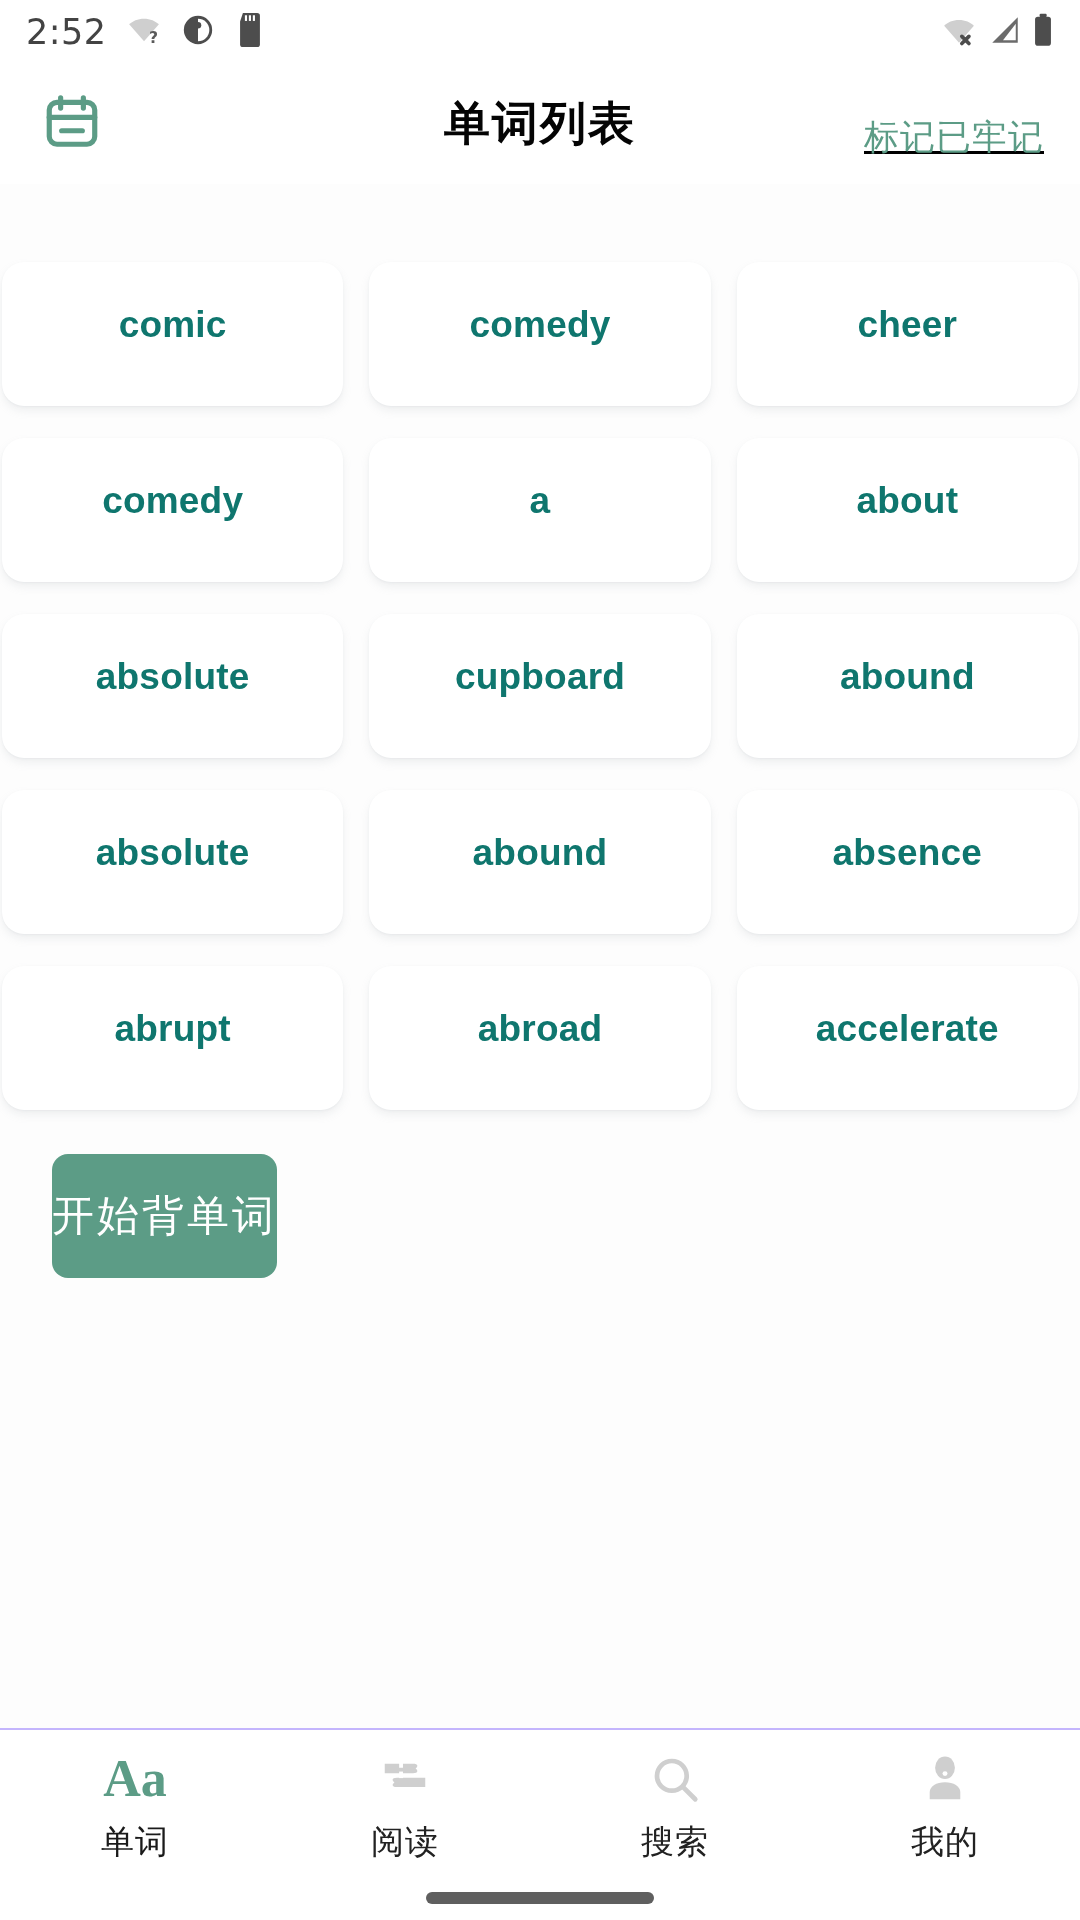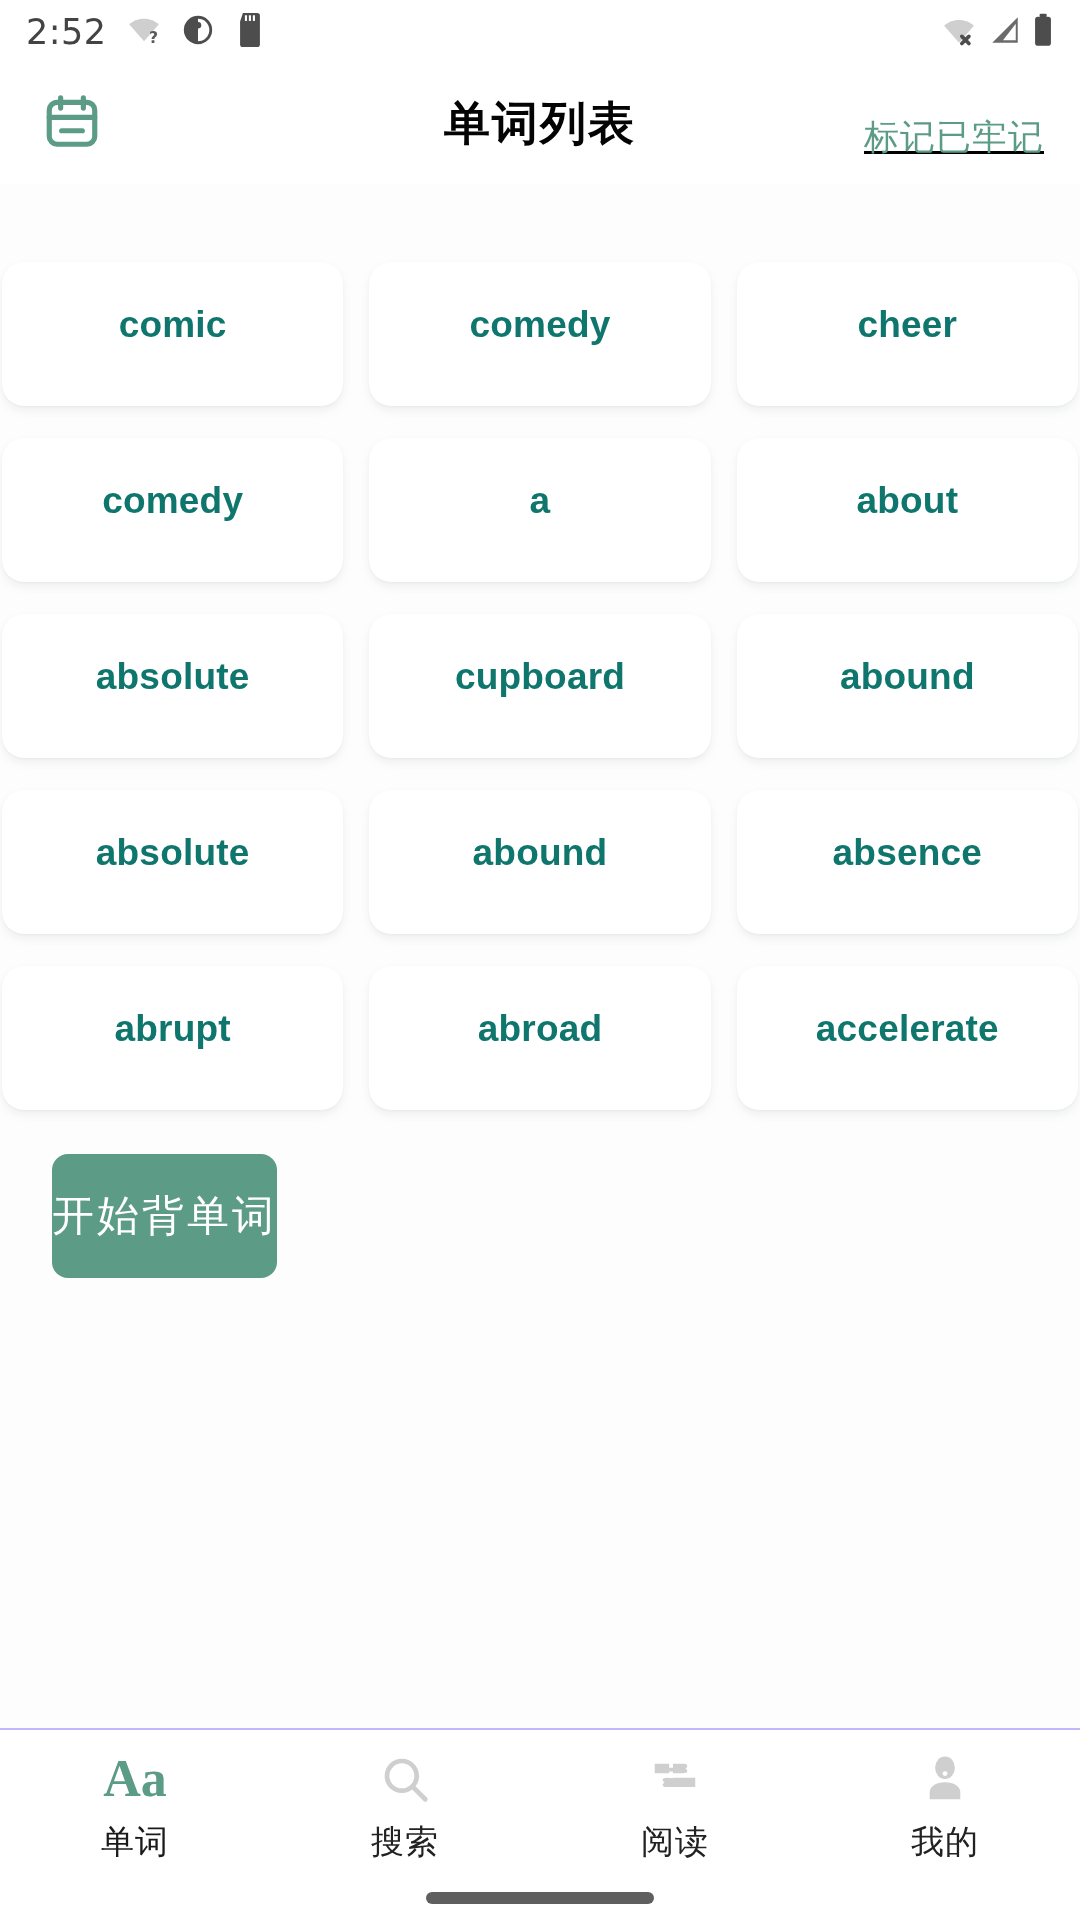--- a/index.html
+++ b/index.html
@@ -327,37 +327,37 @@
 
   <div class="bottom-nav" id="bottom-nav">
       <div class="nav-item active">
         <div class="nav-icon">
           <span class="nav-aa">Aa</span>
         </div>
         <span class="nav-label">单词</span>
       </div>
       <div class="nav-item">
         <div class="nav-icon">
-          <svg width="54" height="54" viewBox="0 0 24 24" fill="none" stroke="#cfcfcf" stroke-width="2.1" stroke-linecap="round">
-            <circle cx="10.6" cy="10.6" r="6.6"></circle>
-            <path d="M15.6 15.6L21 21"></path>
-          </svg>
-        </div>
-        <span class="nav-label">搜索</span>
-      </div>
-      <div class="nav-item">
-        <div class="nav-icon">
           <svg width="54" height="54" viewBox="0 0 24 24">
             <path d="M3 5.2h12.6c2.3 0 2.3 1.2 1.1 2.1 1.2.9 1.2 2.1-1.1 2.1H3z" fill="#cfcfcf"></path>
             <path d="M21 11.4H8.4c-2.3 0-2.3 1.2-1.1 2.1-1.2.9-1.2 2.1 1.1 2.1H21z" fill="#cfcfcf"></path>
             <rect x="9.4" y="4.2" width="1.7" height="7.4" fill="#ffffff"></rect>
             <rect x="7.1" y="7.0" width="6.3" height="1.7" fill="#cfcfcf"></rect>
           </svg>
         </div>
         <span class="nav-label">阅读</span>
+      </div>
+      <div class="nav-item">
+        <div class="nav-icon">
+          <svg width="54" height="54" viewBox="0 0 24 24" fill="none" stroke="#cfcfcf" stroke-width="2.1" stroke-linecap="round">
+            <circle cx="10.6" cy="10.6" r="6.6"></circle>
+            <path d="M15.6 15.6L21 21"></path>
+          </svg>
+        </div>
+        <span class="nav-label">搜索</span>
       </div>
       <div class="nav-item">
         <div class="nav-icon">
           <svg width="54" height="54" viewBox="0 0 24 24" fill="#cfcfcf">
             <ellipse cx="12" cy="7" rx="4.4" ry="5"></ellipse>
             <path d="M5.2 21v-3.2c0-2.6 3-4.4 6.8-4.4s6.8 1.8 6.8 4.4V21z"></path>
             <circle cx="12" cy="9.6" r="1.1" fill="#ffffff"></circle>
           </svg>
         </div>
         <span class="nav-label">我的</span>

